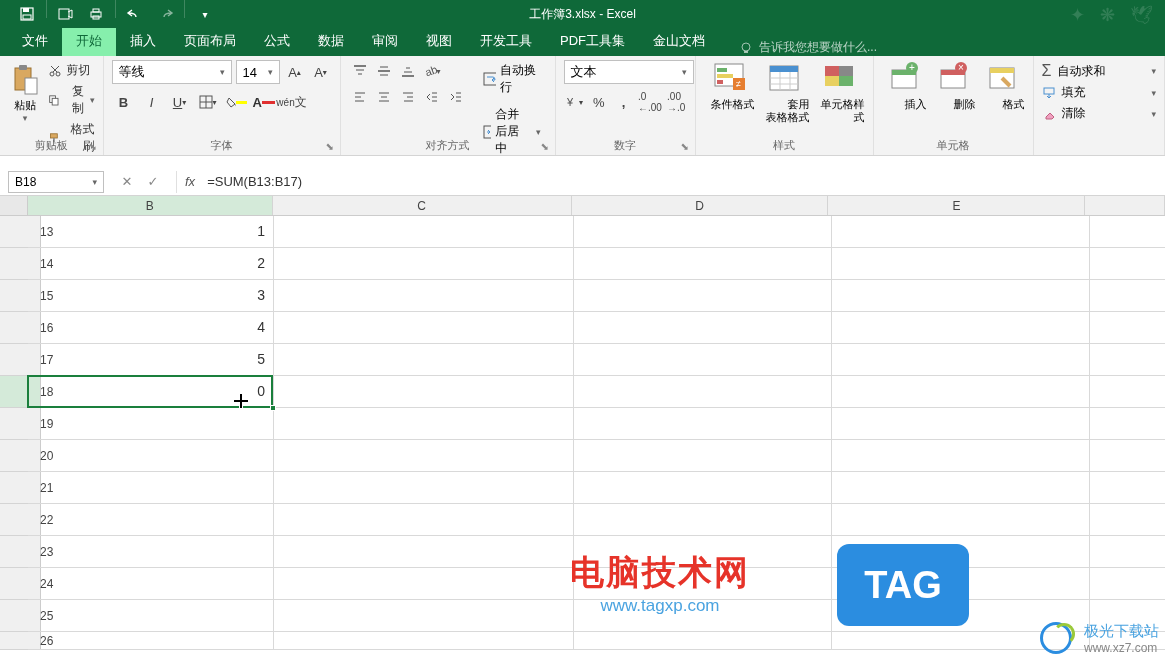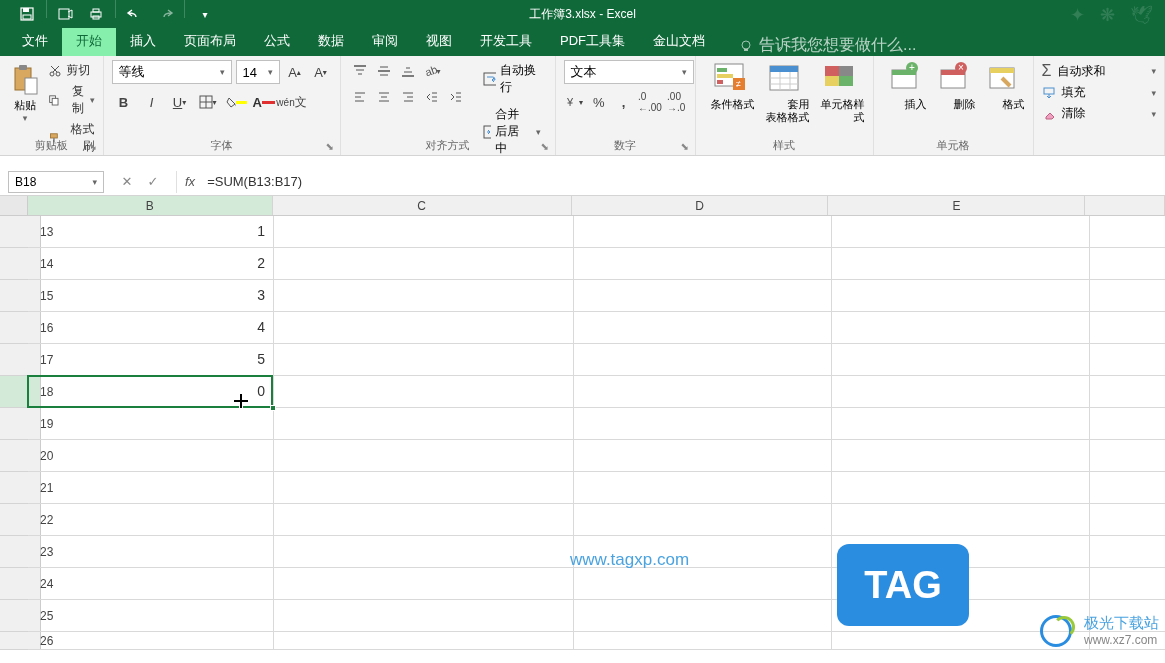--- a/index.html
+++ b/index.html
@@ -10,21 +10,21 @@
 .qa-buttons { display: flex; gap: 0; padding-left: 12px; }
 .qa-btn { width: 30px; height: 28px; display: flex; align-items: center; justify-content: center; color: #fff; font-size: 14px; }
 .qa-sep { width: 1px; height: 18px; background: rgba(255,255,255,0.2); margin: 0 4px; }
 .title-text { position: absolute; left: 50%; transform: translateX(-50%); color: #fff; font-size: 12px; }
 .title-decor { position: absolute; right: 12px; top: 4px; color: rgba(255,255,255,0.15); font-size: 18px; }
 
 
 .menubar { height: 28px; background: #0f6939; display: flex; align-items: flex-end; padding-left: 8px; }
 .menu-tab { padding: 6px 14px; color: #fff; font-size: 13px; cursor: pointer; }
 .menu-tab.active { background: #86efac; color: #0f6939; }
-.tell-me { margin-left: 20px; color: rgba(255,255,255,0.7); font-size: 16px; display: flex; align-items: center; gap: 6px; }
+.tell-me { margin-left: 20px; color: rgba(255,255,255,0.7); font-size: 12px; display: flex; align-items: center; gap: 6px; }
 .bulb { width: 14px; height: 14px; color: rgba(255,255,255,0.6); }
 
 
 .ribbon { height: 100px; background: #f3f3f3; border-bottom: 1px solid #d4d4d4; display: flex; }
 .rgroup { border-right: 1px solid #e0e0e0; padding: 4px 8px 18px 8px; position: relative; }
 .rgroup-label { position: absolute; bottom: 2px; left: 0; right: 0; text-align: center; font-size: 11px; color: #666; }
 .rgroup-exp { position: absolute; bottom: 4px; right: 4px; width: 10px; height: 10px; font-size: 10px; color: #888; }
 
 .clipboard-group { width: 108px; display: flex; }
 .paste-big { width: 40px; text-align: center; padding-top: 4px; }
@@ -101,21 +101,21 @@
 .selection-box { position: absolute; border: 2px solid #1a7f3c; pointer-events: none; }
 .fill-handle { position: absolute; width: 6px; height: 6px; background: #1a7f3c; border: 1px solid #fff; }
 
 .cursor-cross { position: absolute; width: 18px; height: 18px; pointer-events: none; }
 
 
 .watermark1 { position: absolute; left: 570px; top: 550px; text-align: center; }
 .wm-big { font-size: 34px; font-weight: bold; color: #e63329; letter-spacing: 2px; }
 .wm-url { font-size: 17px; color: #4aa3e0; }
 .tag-box { position: absolute; left: 837px; top: 544px; width: 132px; height: 82px; background: #2b8de0; border-radius: 12px; display: flex; align-items: center; justify-content: center; color: #fff; font-size: 38px; font-weight: bold; }
-.watermark2 { position: absolute; right: 6px; bottom: 16px; display: flex; align-items: flex-end; gap: 12px; }
+.watermark2 { position: absolute; right: 6px; bottom: 8px; display: flex; align-items: flex-start; gap: 12px; }
 .wm2-icon { width: 32px; height: 32px; border-radius: 50%; border: 3px solid #2b8de0; position: relative; }
 .wm2-icon::after { content: ""; position: absolute; width: 16px; height: 16px; border: 3px solid #9ac93a; border-radius: 50%; right: -6px; top: -2px; border-left-color: transparent; border-bottom-color: transparent; }
 .wm2-text { font-size: 15px; color: #4aa3e0; }
 .wm2-url { font-size: 12px; color: #888; }
 
 svg { display: block; }
 </style>
 </head>
 <body>
 
@@ -625,20 +625,21 @@
           <rect x="7" y="1" width="4" height="16" fill="#fff"></rect>
           <rect x="1" y="7" width="16" height="4" fill="#fff"></rect>
           <rect x="8" y="2" width="2" height="14" fill="#000"></rect>
           <rect x="2" y="8" width="14" height="2" fill="#000"></rect>
         </svg>
     </div>
   </div>
 </div>
 
 <div class="watermark1">
+  <div class="wm-big">电脑技术网</div>
   <div class="wm-url">www.tagxp.com</div>
 </div>
 <div class="tag-box">TAG</div>
 <div class="watermark2">
   <div class="wm2-icon"></div>
   <div>
     <div class="wm2-text">极光下载站</div>
     <div class="wm2-url">www.xz7.com</div>
   </div>
 </div>

